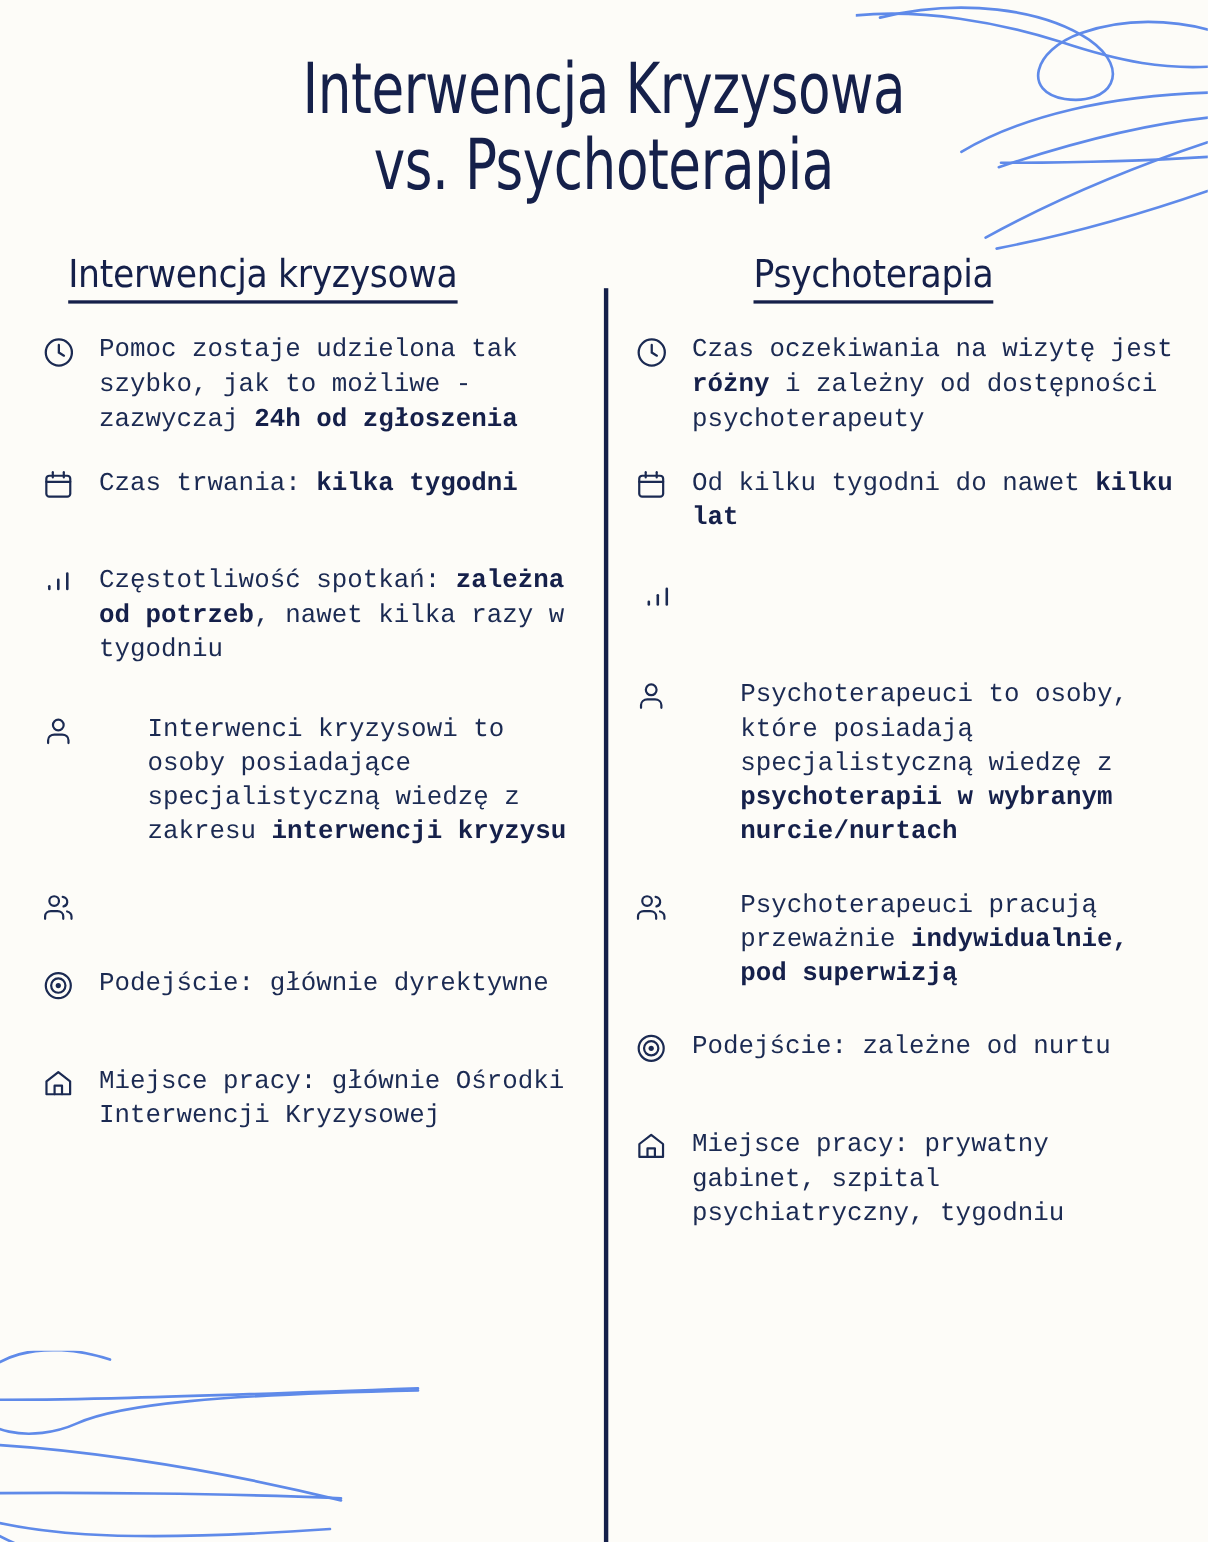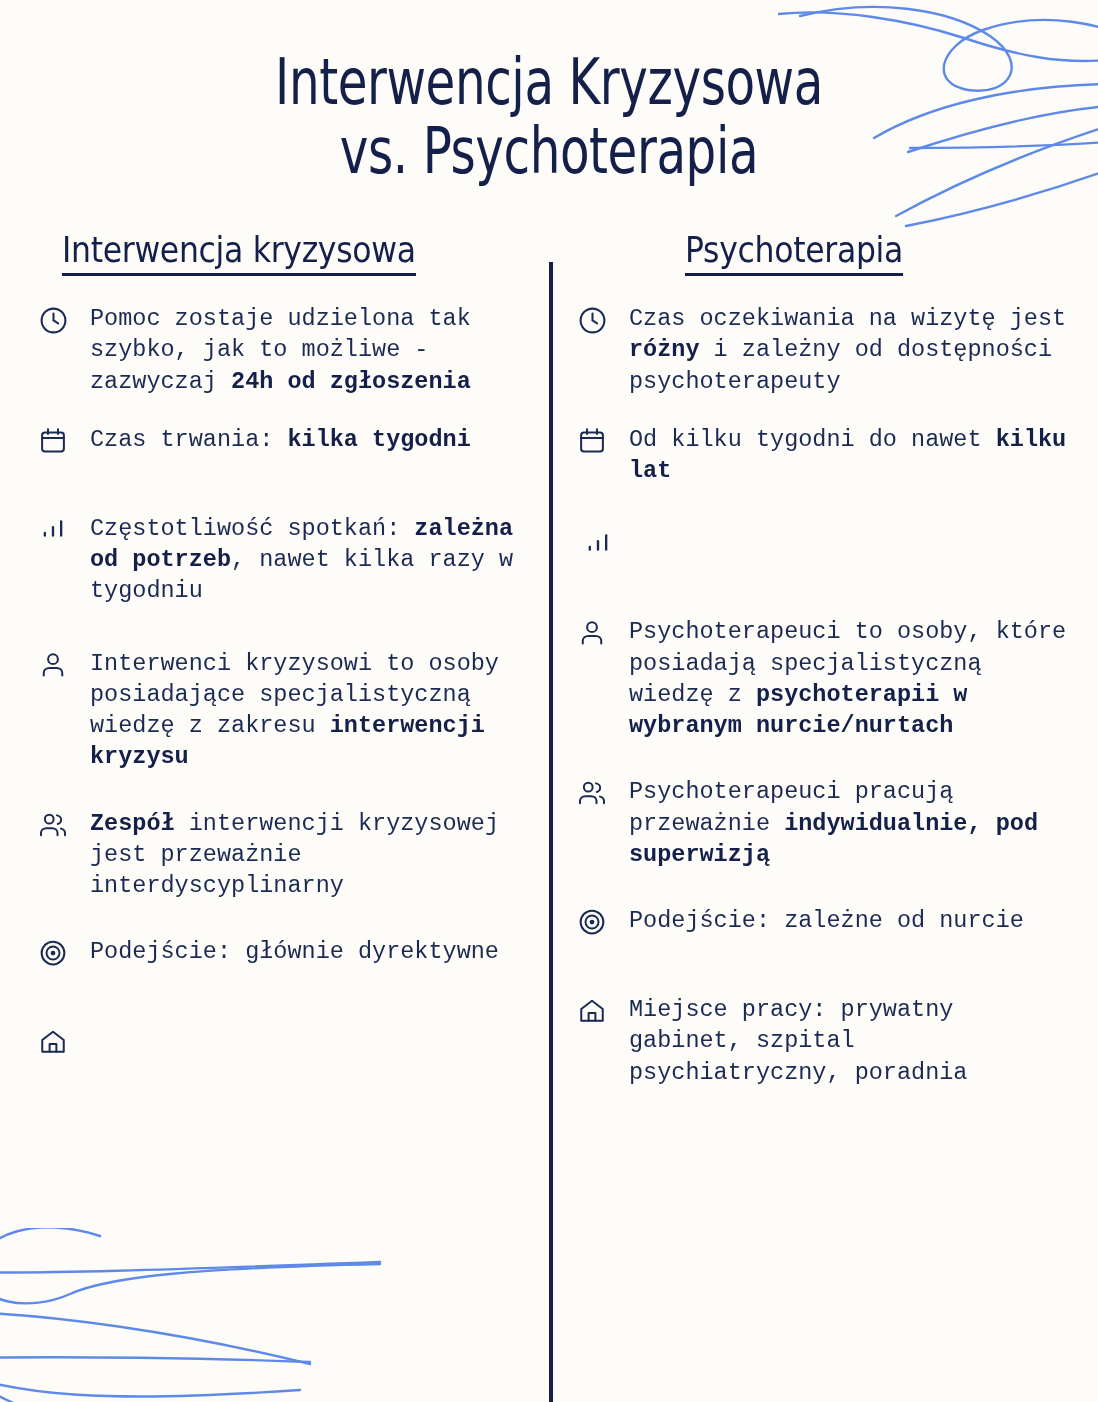--- a/index.html
+++ b/index.html
@@ -107,21 +107,21 @@
     line-height: 1.33;
     color: #1B2A52;
     font-weight: 400;
     padding-top: 1px;
   }
   .item .txt b { font-weight: 700; color: #15204A; }
 
   
   .gap-lg { margin-bottom: 40px; }
   .gap-xl { margin-bottom: 52px; margin-top: 20px; }
-  .gap-md { margin-bottom: 34px; }
+  .gap-md { margin-bottom: 34px; gap: 44px; }
   .indent-sm { padding-left: 6px; }
 </style>
 </head>
 <body>
 
 <svg class="scribble scribble-tr" width="330" height="250" viewBox="0 0 330 250" fill="none">
   <g stroke="#5280E8" stroke-width="2.4" fill="none" stroke-linecap="round" opacity="0.92">
     <path d="M22 30 C 95 12, 170 22, 212 50 C 252 78, 232 110, 190 104 C 152 98, 160 60, 205 44 C 262 24, 330 36, 368 62"></path>
     <path d="M0 28 C 60 22, 130 34, 186 52 C 240 70, 282 78, 330 74"></path>
     <path d="M96 152 C 150 120, 230 100, 330 98"></path>
@@ -203,41 +203,41 @@
 
       <div class="item gap-md">
         <span class="ico">
           <svg width="30" height="30" viewBox="0 0 24 24" fill="none" stroke="#1B2A52" stroke-width="1.6" stroke-linecap="round">
             <circle cx="9" cy="7.3" r="3.5"></circle>
             <path d="M2.4 20.2 V18.4 C2.4 16.1 4.3 14.6 6.6 14.6 H11.4 C13.7 14.6 15.6 16.1 15.6 18.4 V20.2"></path>
             <path d="M15.2 4.3 C17.3 4.6 18.7 6.3 18.5 8.2 C18.3 9.8 17.2 10.9 15.8 11.2"></path>
             <path d="M18.4 14.9 C20.3 15.4 21.6 16.8 21.6 18.5 V20.2"></path>
           </svg>
         </span>
-        <span class="txt"><b>Zespół</b> interwencji kryzysowej jest przeważnie interdyscyplinarny</span>
       </div>
 
       <div class="item gap-xl">
         <span class="ico">
           <svg width="30" height="30" viewBox="0 0 24 24" fill="none" stroke="#1B2A52" stroke-width="1.6">
             <circle cx="12" cy="12" r="9.1"></circle>
               <circle cx="12" cy="12" r="5.2"></circle>
             <circle cx="12" cy="12" r="1.9" fill="#1B2A52" stroke="none"></circle>
           </svg>
         </span>
         <span class="txt">Podejście: głównie dyrektywne</span>
       </div>
 
       <div class="item">
         <span class="ico">
           <svg width="30" height="30" viewBox="0 0 24 24" fill="none" stroke="#1B2A52" stroke-width="1.6" stroke-linecap="round" stroke-linejoin="round">
             <path d="M3.4 10.4 L12 3.8 L20.6 10.4 V19.8 H3.4 Z"></path>
             <path d="M9.3 19.8 V13.6 H14.7 V19.8"></path>
           </svg>
         </span>
+        <span class="txt">Miejsce pracy: głównie Ośrodki Interwencji Kryzysowej</span>
       </div>
 
     </div>
   </div>
 
   <div class="col col-right">
     <div class="head-row-right">
       <span class="col-head">Psychoterapia</span>
     </div>
     <div class="items">
@@ -297,28 +297,28 @@
       </div>
 
       <div class="item gap-xl">
         <span class="ico">
           <svg width="30" height="30" viewBox="0 0 24 24" fill="none" stroke="#1B2A52" stroke-width="1.6">
             <circle cx="12" cy="12" r="9.1"></circle>
               <circle cx="12" cy="12" r="5.2"></circle>
             <circle cx="12" cy="12" r="1.9" fill="#1B2A52" stroke="none"></circle>
           </svg>
         </span>
-        <span class="txt">Podejście: zależne od nurcie</span>
+        <span class="txt">Podejście: zależne od nurtu</span>
       </div>
 
       <div class="item">
         <span class="ico">
           <svg width="30" height="30" viewBox="0 0 24 24" fill="none" stroke="#1B2A52" stroke-width="1.6" stroke-linecap="round" stroke-linejoin="round">
             <path d="M3.4 10.4 L12 3.8 L20.6 10.4 V19.8 H3.4 Z"></path>
             <path d="M9.3 19.8 V13.6 H14.7 V19.8"></path>
           </svg>
         </span>
-        <span class="txt">Miejsce pracy: prywatny gabinet, szpital psychiatryczny, poradnia</span>
+        <span class="txt">Miejsce pracy: prywatny gabinet, szpital psychiatryczny, tygodniu</span>
       </div>
 
     </div>
   </div>
 </div>
 
 </body></html>

